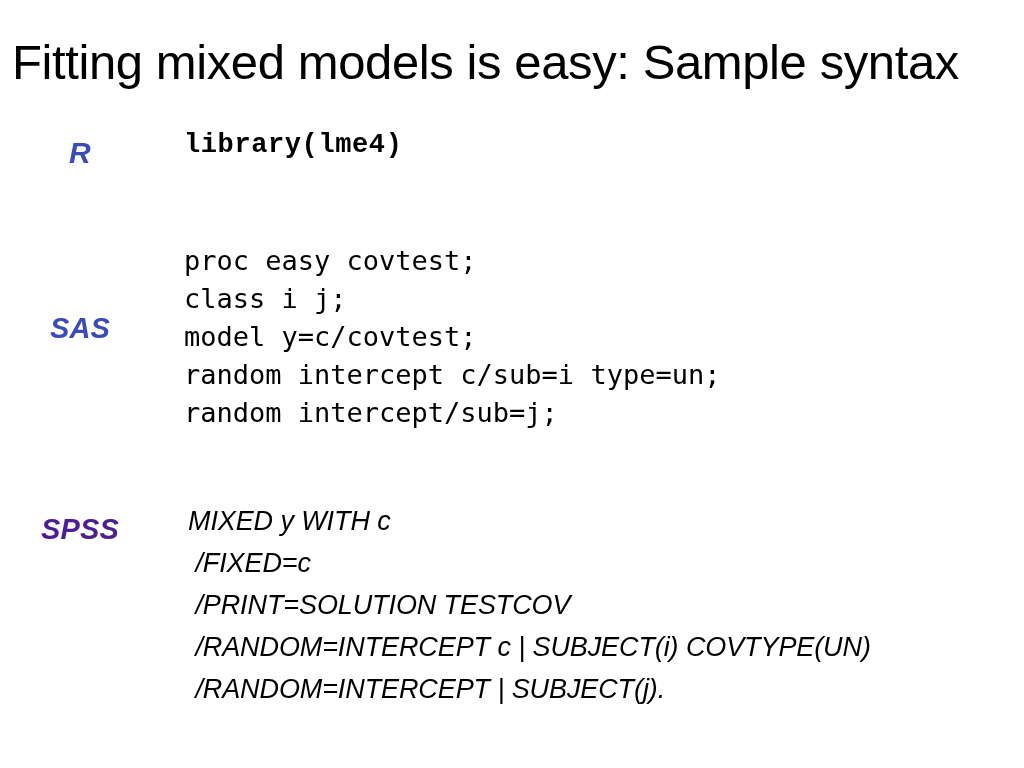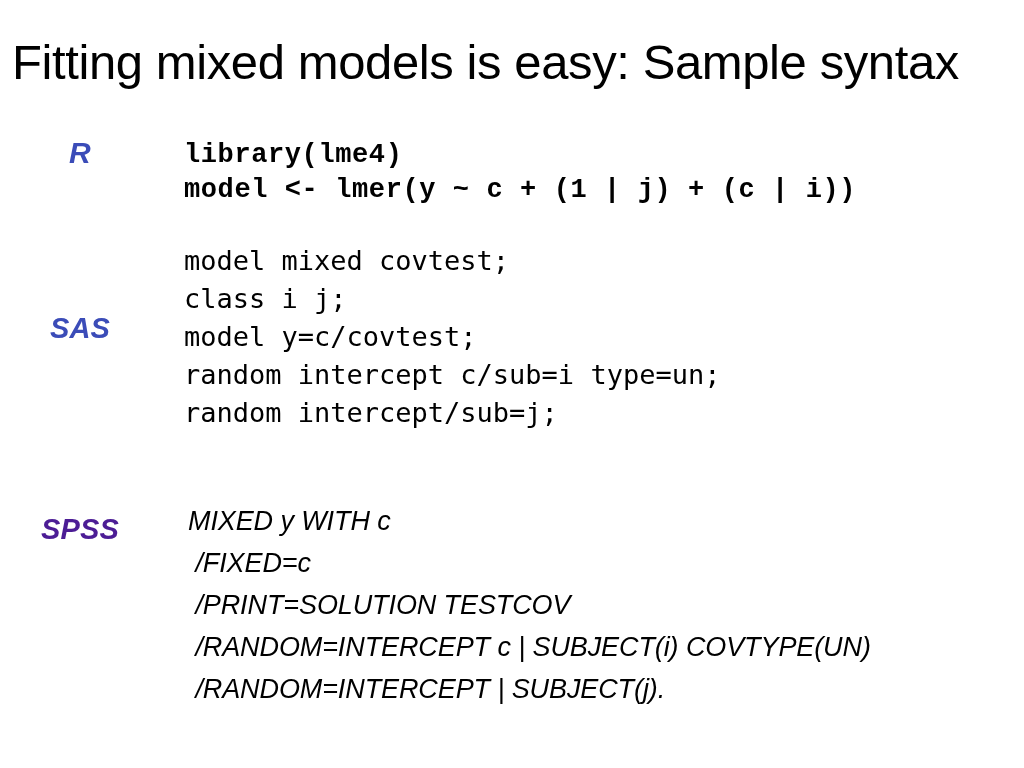--- a/index.html
+++ b/index.html
@@ -70,21 +70,20 @@
     top: 8px;
     font-size: 30px;
   }
   #block-r .code {
     top: 0px;
     font-family: "Liberation Mono", "DejaVu Sans Mono", monospace;
     font-size: 27px;
     font-weight: bold;
     line-height: 35px;
     letter-spacing: 0.6px;
-    margin-top: 10px;
   }
 
   
   #block-sas { top: 242px; height: 230px; }
   #block-sas .lang-label {
     top: 30px;
     font-size: 29px;
     margin-top: 40px;
   }
   #block-sas .code {
@@ -120,26 +119,26 @@
 </style>
 </head>
 <body>
 
 <div class="slide" style="background: rgb(255, 255, 255);">
 
   <div class="slide-title" style="color: rgb(0, 0, 0);">Fitting mixed models is easy: Sample syntax</div>
 
   <div class="syntax-block" id="block-r">
     <div class="lang-label" style="color: rgb(59, 76, 184);">R</div>
-    <div class="code" id="code-r"><span class="code-line">library(lme4)</span><span class="code-line">model &lt;- lmer(y ~ c + (1 | j) + (c | i))</span></div>
+    <div class="code" id="code-r"><span class="code-line">library(lme4)</span></div>
   </div>
 
   <div class="syntax-block" id="block-sas">
     <div class="lang-label" style="color: rgb(59, 76, 184);">SAS</div>
-    <div class="code" id="code-sas"><span class="code-line">model mixed covtest;</span><span class="code-line">class i j;</span><span class="code-line">model y=c/covtest;</span><span class="code-line">random intercept c/sub=i type=un;</span><span class="code-line">random intercept/sub=j;</span></div>
+    <div class="code" id="code-sas"><span class="code-line">proc easy covtest;</span><span class="code-line">class i j;</span><span class="code-line">model y=c/covtest;</span><span class="code-line">random intercept c/sub=i type=un;</span><span class="code-line">random intercept/sub=j;</span></div>
   </div>
 
   <div class="syntax-block" id="block-spss">
     <div class="lang-label" style="color: #4c1d95;">SPSS</div>
     <div class="code" id="code-spss"><span class="code-line">MIXED y WITH c</span><span class="code-line"> /FIXED=c</span><span class="code-line"> /PRINT=SOLUTION TESTCOV</span><span class="code-line"> /RANDOM=INTERCEPT c | SUBJECT(i) COVTYPE(UN)</span><span class="code-line"> /RANDOM=INTERCEPT | SUBJECT(j).</span></div>
   </div>
 
 </div>
 
 </body></html>

